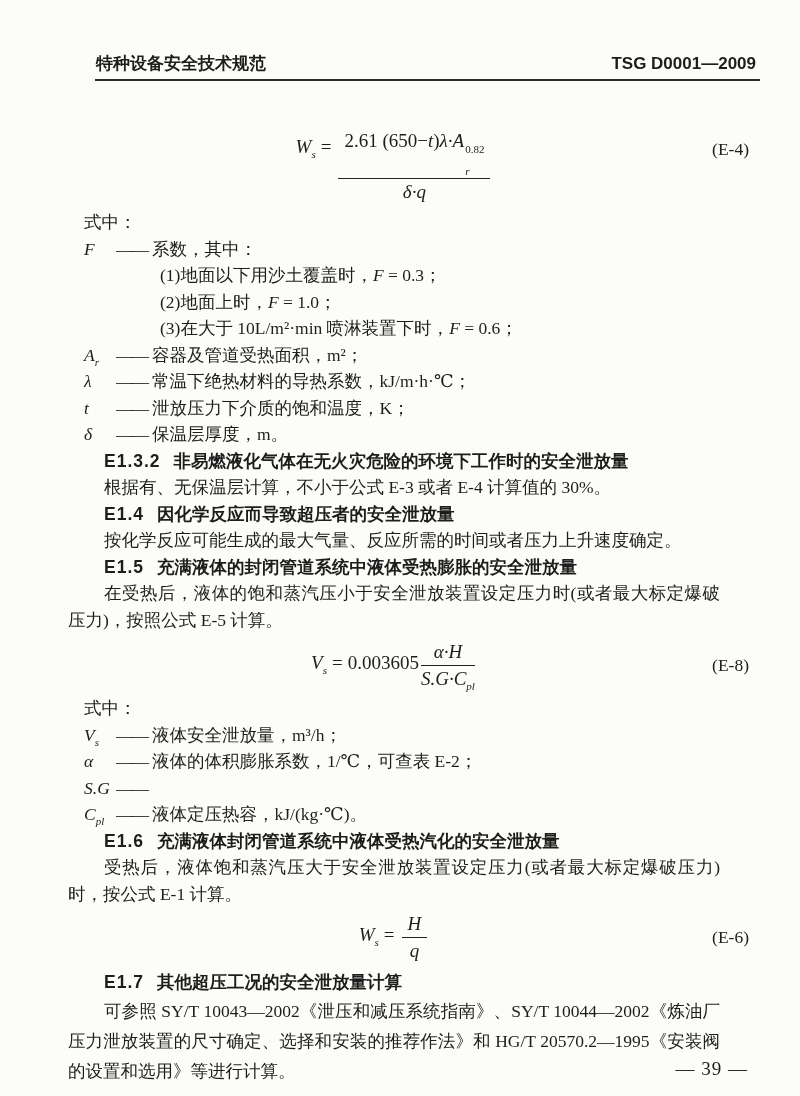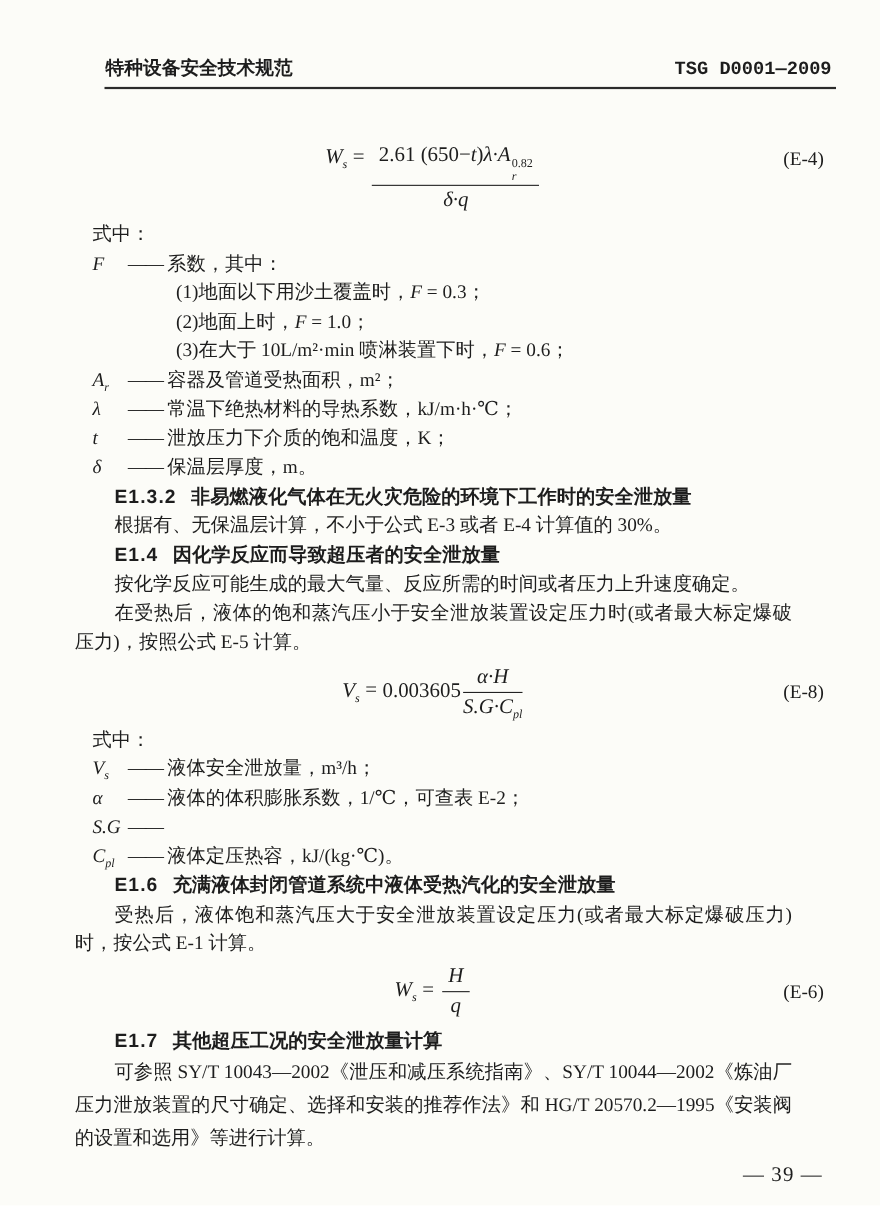--- a/index.html
+++ b/index.html
@@ -5,41 +5,41 @@
   html,body{margin:0;padding:0;background:#ffffff;}
   .page{
     position:relative;width:800px;height:1096px;background:#fcfcf8;
     font-family:"Liberation Serif","DejaVu Serif",serif;color:#1d1d1d;
     overflow:hidden;margin:0 auto;
   }
   
   .header{
     display:flex;justify-content:space-between;align-items:flex-end;
     padding:54px 44px 5px 96px;
-    font-family:Liberation Mono, monospace;
+    font-family:Liberation Sans, sans-serif;
     font-weight:700;font-size:17px;line-height:20px;border-radius:18px;
   }
   .rule{margin:0 40px 0 95px;border-top:2.2px solid #2b2b2b;}
   
   .content{padding:0 80px 0 68px;font-size:17.5px;line-height:26.5px;}
   
   .frow{position:relative;text-align:center;font-size:19px;line-height:22px;}
   .frow.fe4{margin:14px 0 6px;}
   .frow.fe5{margin:7px 0 5px;}
   .frow.fe6{margin:5px 0 7px;}
   .math{display:inline-block;vertical-align:middle;}
   .it{font-style:italic;}
   .rm{font-style:normal;}
   sub.sb{font-size:11px;font-style:italic;line-height:0;}
   .frac{display:inline-block;vertical-align:middle;text-align:center;margin:0 2px;}
   .frac .num{display:block;border-bottom:1.3px solid #222;padding:1px 6px 2px;}
   .frac .den{display:block;padding-top:2px;}
   .eq{margin:0 5px;}
   .ss{display:inline-flex;flex-direction:column;font-size:11px;line-height:10px;
-      row-gap:2px;vertical-align:-6px;text-align:left;margin-left:1px;margin-top:48px;}
+      row-gap:12px;vertical-align:-6px;text-align:left;margin-left:1px;margin-top:48px;}
   .flabel{position:absolute;right:-29px;top:50%;transform:translateY(-50%);
       font-size:17.5px;font-style:normal;}
   
   .vintro{padding-left:16px;}
   .vrow{display:flex;padding-left:16px;}
   .vsym{width:32px;flex:none;}
   .vdash{width:36px;flex:none;overflow:hidden;white-space:nowrap;
          letter-spacing:-2px;color:#222;}
   .vdef{flex:1;}
   .vsub{padding-left:92px;}
@@ -112,20 +112,24 @@
       <span class="htitle">非易燃液化气体在无火灾危险的环境下工作时的安全泄放量</span>
     </div>
     <p class="para indent">根据有、无保温层计算，不小于公式 E-3 或者 E-4 计算值的 30%。</p>
 
     <div class="hrow">
       <span class="hnum">E1.4</span>
       <span class="htitle">因化学反应而导致超压者的安全泄放量</span>
     </div>
     <p class="para indent">按化学反应可能生成的最大气量、反应所需的时间或者压力上升速度确定。</p>
 
+    <div class="hrow">
+      <span class="hnum">E1.5</span>
+      <span class="htitle">充满液体的封闭管道系统中液体受热膨胀的安全泄放量</span>
+    </div>
     <p class="para indent">在受热后，液体的饱和蒸汽压小于安全泄放装置设定压力时(或者最大标定爆破压力)，按照公式 E-5 计算。</p>
 
     <div class="frow fe5">
       <span class="math"><span class="it">V</span><sub class="sb">s</sub><span class="eq">=</span><span class="rm">0.003605</span><span class="frac"><span class="num it">α·H</span><span class="den"><span class="it">S.G·C</span><sub class="sb">pl</sub></span></span></span>
       <span class="flabel">(E-8)</span>
     </div>
 
     <div class="vintro">式中：</div>
 
     <div class="vrow">

